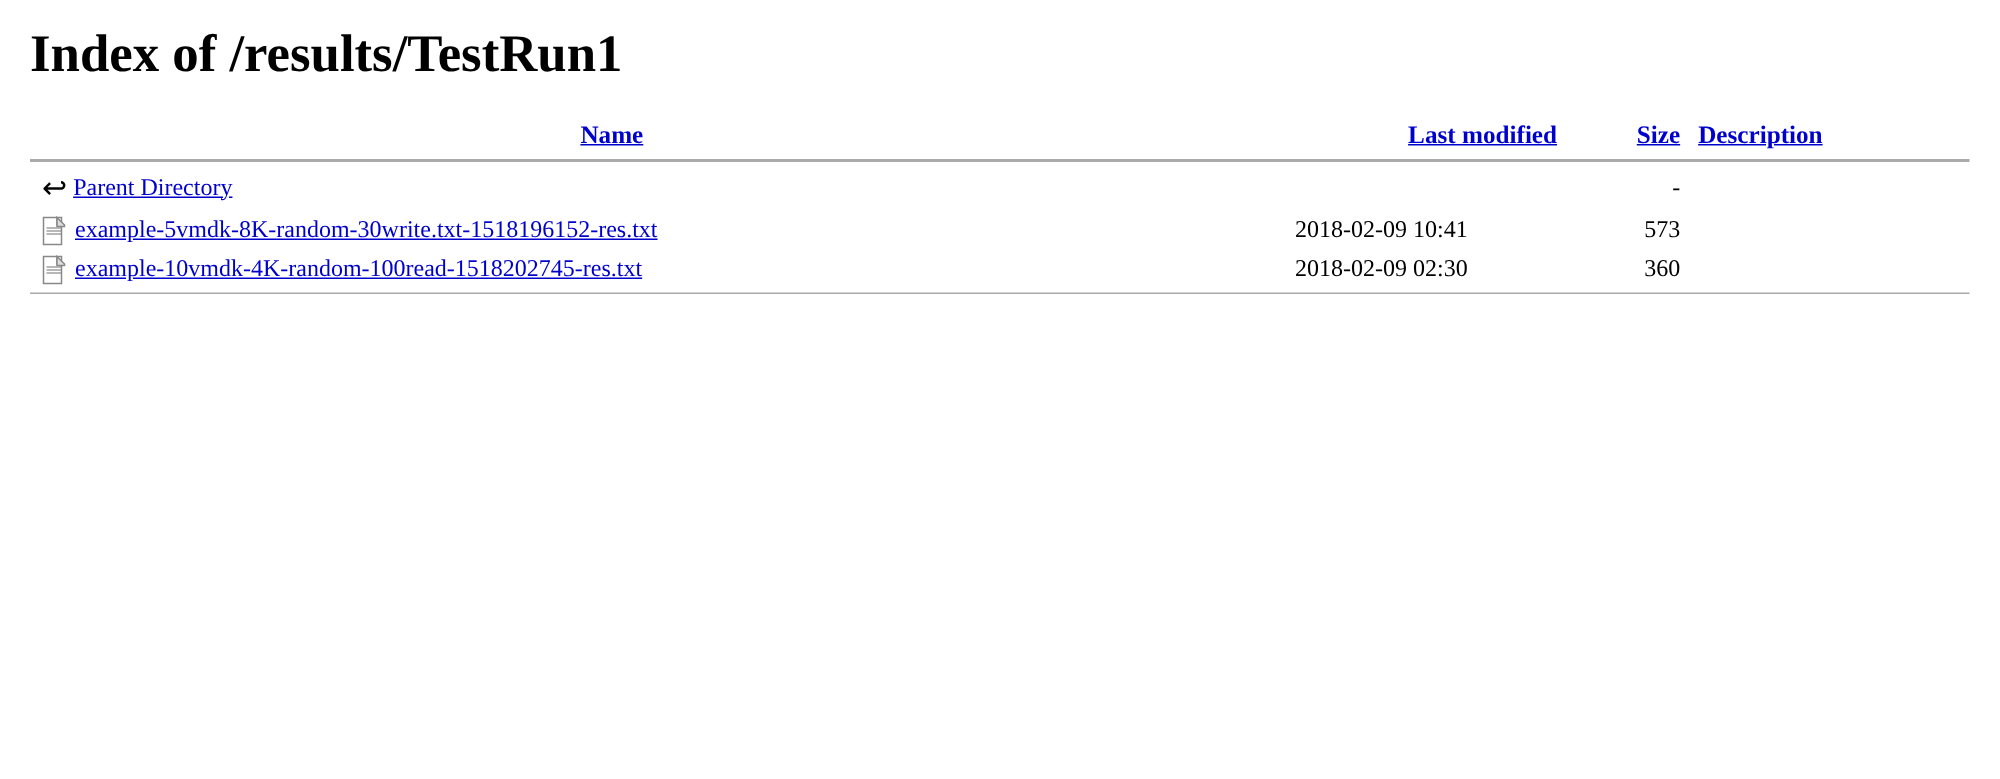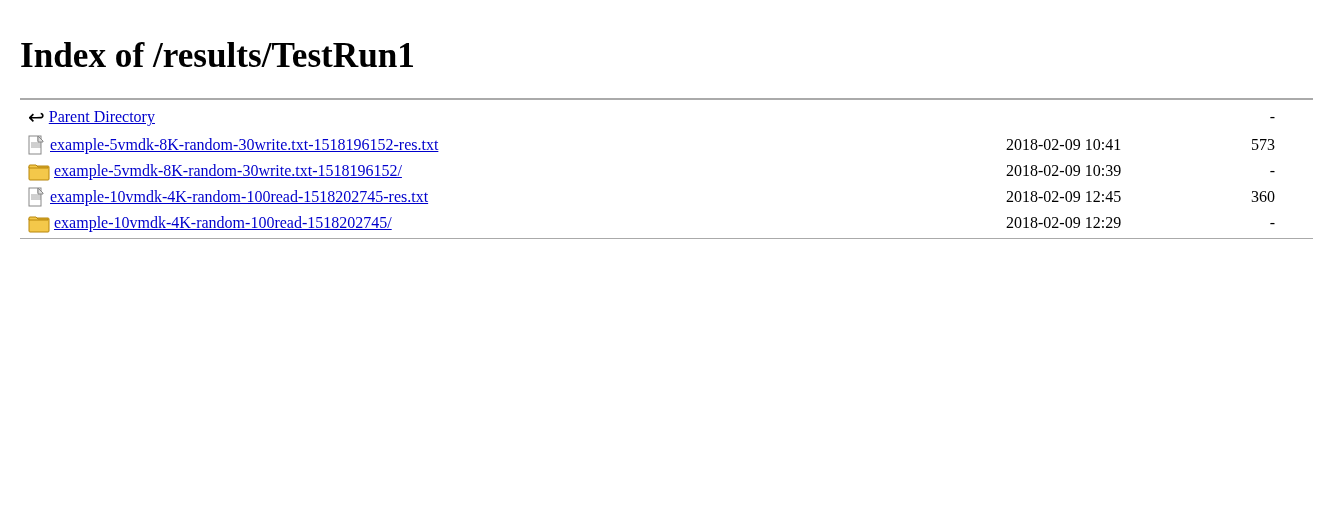--- a/index.html
+++ b/index.html
@@ -15,21 +15,20 @@
       padding: 16px 20px;
       width: 1333px;
       min-height: 519px;
     }
 
     h1 {
       font-size: 2.2em;
       font-weight: bold;
       margin-bottom: 20px;
       color: #000;
-      margin-top: 20px;
     }
 
     table {
       width: 100%;
       border-collapse: collapse;
       font-size: 1em;
     }
 
     thead tr th {
       padding: 4px 8px;
@@ -100,20 +99,34 @@
     }
   </style>
 </head>
 <body>
 
 <h1>Index of /results/TestRun1</h1>
 
 <table>
   <thead>
     <tr>
+      <th class="col-name">
+        <a href="?C=N&amp;O=D">Name</a>
+      </th>
+      <th class="col-modified">
+        <a href="?C=M&amp;O=A">Last modified</a>
+      </th>
+      <th class="col-size">
+        <a href="?C=S&amp;O=A">Size</a>
+      </th>
+      <th class="col-desc">
+        <a href="?C=D&amp;O=A">Description</a>
+      </th>
+    </tr>
+    <tr>
       <td colspan="4" style="padding:0;">
           <hr style="border:none;border-top:2px solid #aaa;margin:2px 0;">
         </td>
     </tr>
   </thead>
   <tbody id="file-rows">
   <tr>
         <td class="col-name">
           <div class="cell-with-icon">
             <span style="font-size:20px;display:inline-block;vertical-align:middle;">↩</span>
@@ -140,67 +153,35 @@
             <a href="example-5vmdk-8K-random-30write.txt-1518196152-res.txt">example-5vmdk-8K-random-30write.txt-1518196152-res.txt</a>
           </div>
         </td>
         <td class="col-modified">2018-02-09 10:41</td>
         <td class="col-size">573</td>
         <td class="col-desc"></td>
       </tr>
       <tr>
         <td class="col-name">
           <div class="cell-with-icon">
-            <span style="display:inline-block;vertical-align:middle;width:22px;height:20px;">
-        <svg width="22" height="20" viewBox="0 0 22 20" xmlns="http://www.w3.org/2000/svg">
-          <rect x="1" y="5" width="20" height="14" rx="1" fill="#f4c84a" stroke="#b8860b" stroke-width="1"></rect>
-          <path d="M1,7 L1,5 Q1,4 2,4 L8,4 L10,6 L20,6 L20,7 Z" fill="#f4c84a" stroke="#b8860b" stroke-width="1"></path>
-        </svg>
-      </span>
-            <a href="example-5vmdk-8K-random-30write.txt-1518196152/">example-5vmdk-8K-random-30write.txt-1518196152/</a>
-          </div>
-        </td>
-        <td class="col-modified">2018-02-09 10:39</td>
-        <td class="col-size">-</td>
-        <td class="col-desc"></td>
-      </tr>
-      <tr>
-        <td class="col-name">
-          <div class="cell-with-icon">
             <span style="display:inline-block;vertical-align:middle;width:18px;height:20px;">
         <svg width="18" height="20" viewBox="0 0 18 20" xmlns="http://www.w3.org/2000/svg">
           <rect x="1" y="1" width="12" height="18" fill="#fff" stroke="#888" stroke-width="1"></rect>
           <polyline points="10,1 10,6 15,6" fill="none" stroke="#888" stroke-width="1"></polyline>
           <polygon points="10,1 15,6 15,7 10,7 10,1" fill="#ddd" stroke="#888" stroke-width="1"></polygon>
           <line x1="3" y1="8" x2="13" y2="8" stroke="#888" stroke-width="0.8"></line>
           <line x1="3" y1="10" x2="13" y2="10" stroke="#888" stroke-width="0.8"></line>
           <line x1="3" y1="12" x2="13" y2="12" stroke="#888" stroke-width="0.8"></line>
         </svg>
       </span>
             <a href="example-10vmdk-4K-random-100read-1518202745-res.txt">example-10vmdk-4K-random-100read-1518202745-res.txt</a>
           </div>
         </td>
-        <td class="col-modified">2018-02-09 12:45</td>
+        <td class="col-modified">2018-02-09 02:30</td>
         <td class="col-size">360</td>
-        <td class="col-desc"></td>
-      </tr>
-      <tr>
-        <td class="col-name">
-          <div class="cell-with-icon">
-            <span style="display:inline-block;vertical-align:middle;width:22px;height:20px;">
-        <svg width="22" height="20" viewBox="0 0 22 20" xmlns="http://www.w3.org/2000/svg">
-          <rect x="1" y="5" width="20" height="14" rx="1" fill="#f4c84a" stroke="#b8860b" stroke-width="1"></rect>
-          <path d="M1,7 L1,5 Q1,4 2,4 L8,4 L10,6 L20,6 L20,7 Z" fill="#f4c84a" stroke="#b8860b" stroke-width="1"></path>
-        </svg>
-      </span>
-            <a href="example-10vmdk-4K-random-100read-1518202745/">example-10vmdk-4K-random-100read-1518202745/</a>
-          </div>
-        </td>
-        <td class="col-modified">2018-02-09 12:29</td>
-        <td class="col-size">-</td>
         <td class="col-desc"></td>
       </tr>
     </tbody>
   <tfoot>
     <tr>
       <td colspan="4" style="padding:0;">
           <hr style="border:none;border-top:1px solid #aaa;margin:2px 0;">
         </td>
     </tr>
   </tfoot>

